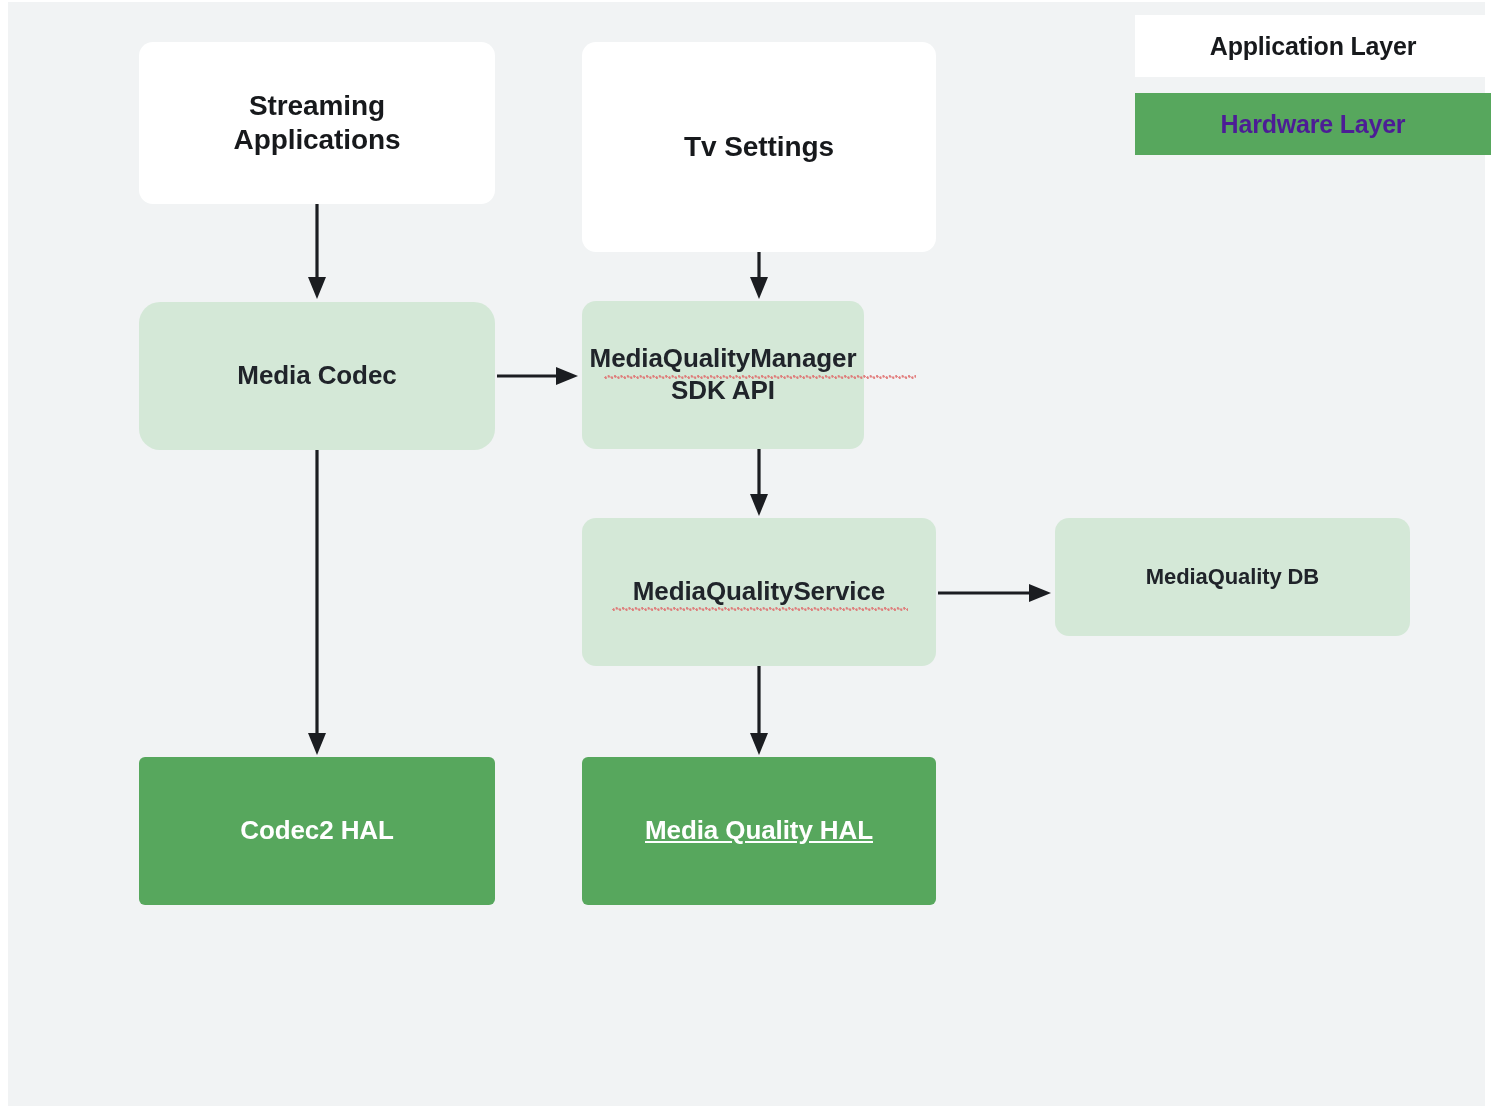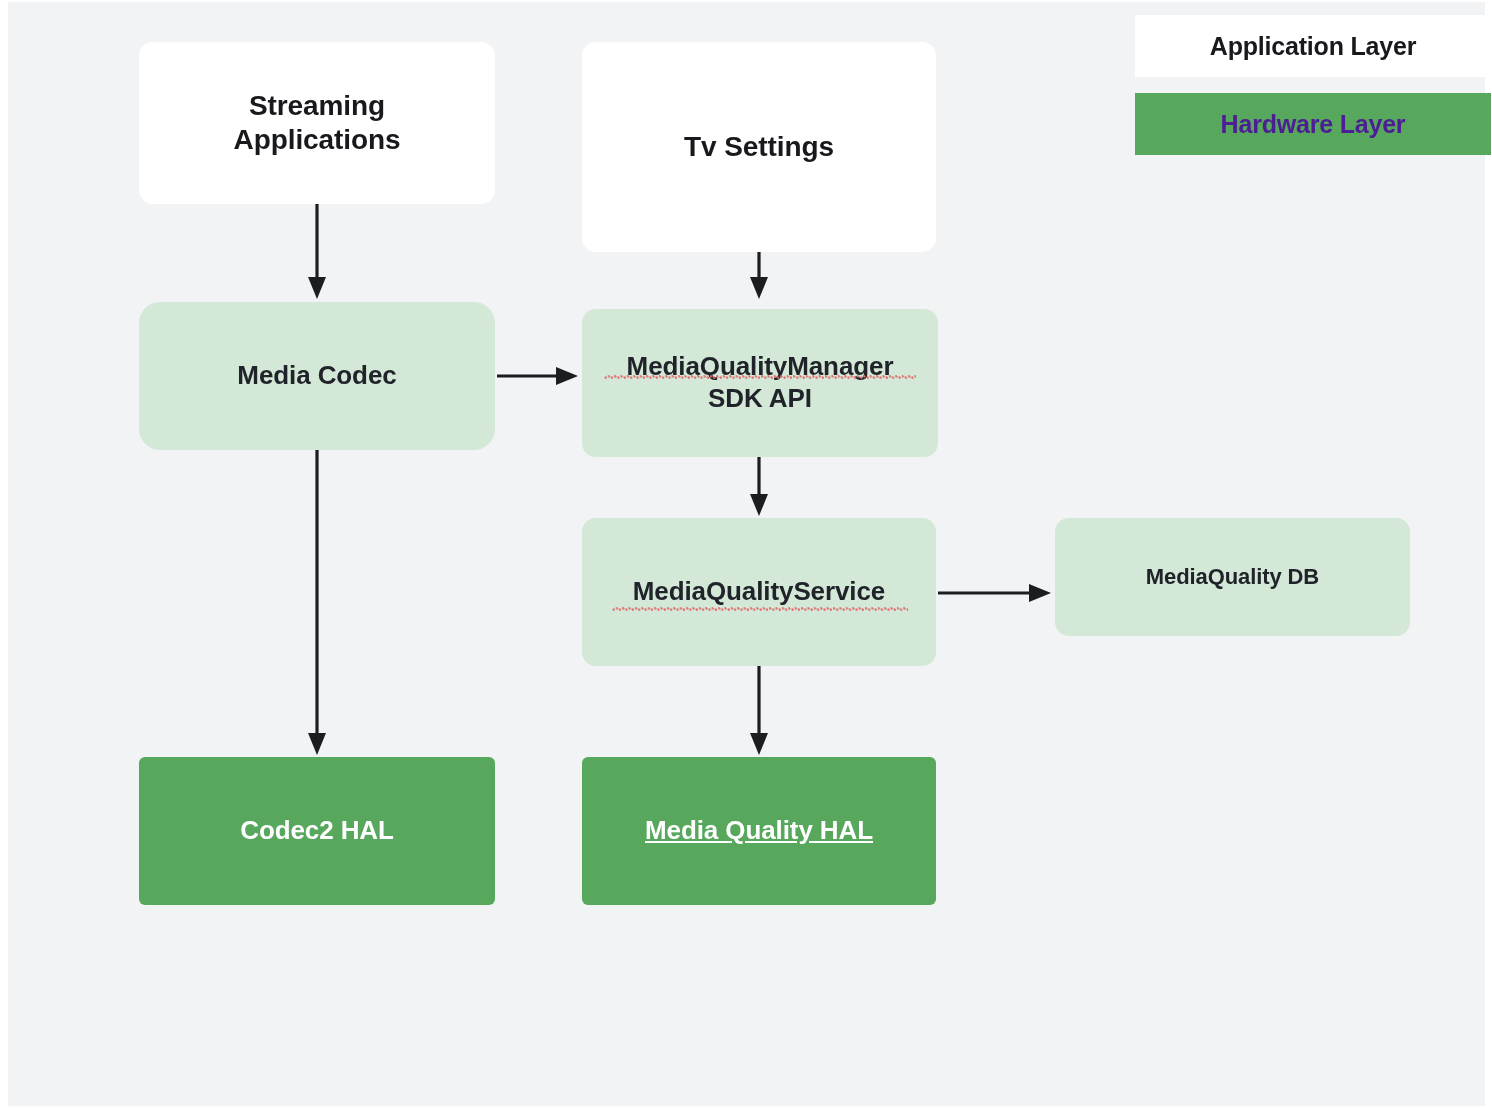--- a/index.html
+++ b/index.html
@@ -156,21 +156,21 @@
         <div class="node layer-app" style="left: 131px; top: 40px; width: 356px; height: 162px; font-size: 28px;">
           <span class="label">Streaming
 Applications</span>
         </div>
         <div class="node layer-app" style="left: 574px; top: 40px; width: 354px; height: 210px; font-size: 28px;">
           <span class="label">Tv Settings</span>
         </div>
         <div class="node layer-fw" style="left: 131px; top: 300px; width: 356px; height: 148px; font-size: 26px; border-radius: 21px;">
           <span class="label">Media Codec</span>
         </div>
-        <div class="node layer-fw" style="left: 574px; top: 307px; width: 356px; height: 148px; font-size: 26px;">
+        <div class="node layer-fw" style="left: 574px; top: 299px; width: 282px; height: 148px; font-size: 26px;">
           <span class="label">MediaQualityManager
 SDK API</span>
         </div>
         <div class="squiggle" style="left: 596px; top: 373px; width: 312px;"></div>
         <div class="node layer-fw" style="left: 574px; top: 516px; width: 354px; height: 148px; font-size: 26px;">
           <span class="label">MediaQualityService</span>
         </div>
         <div class="squiggle" style="left: 604px; top: 605px; width: 296px;"></div>
         <div class="node layer-fw" style="left: 1047px; top: 516px; width: 355px; height: 118px; font-size: 22px;">
           <span class="label">MediaQuality DB</span>

